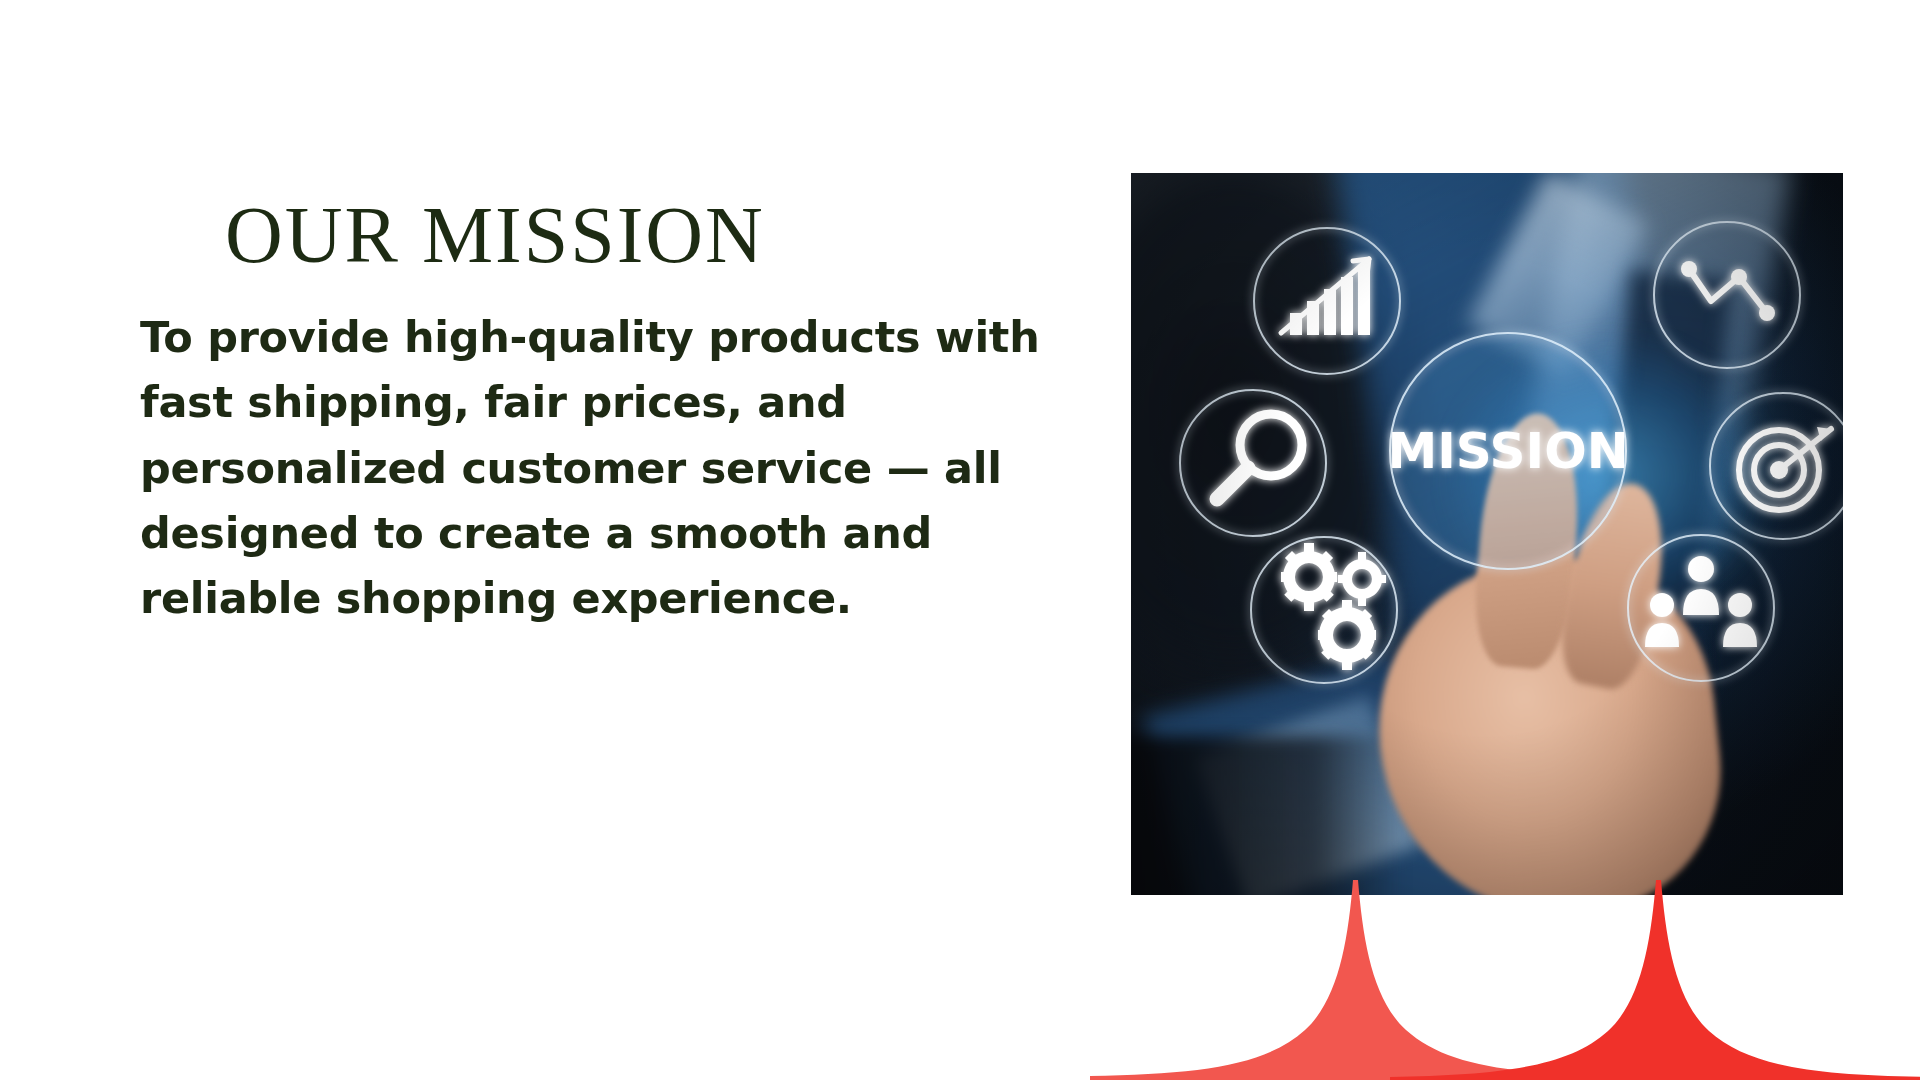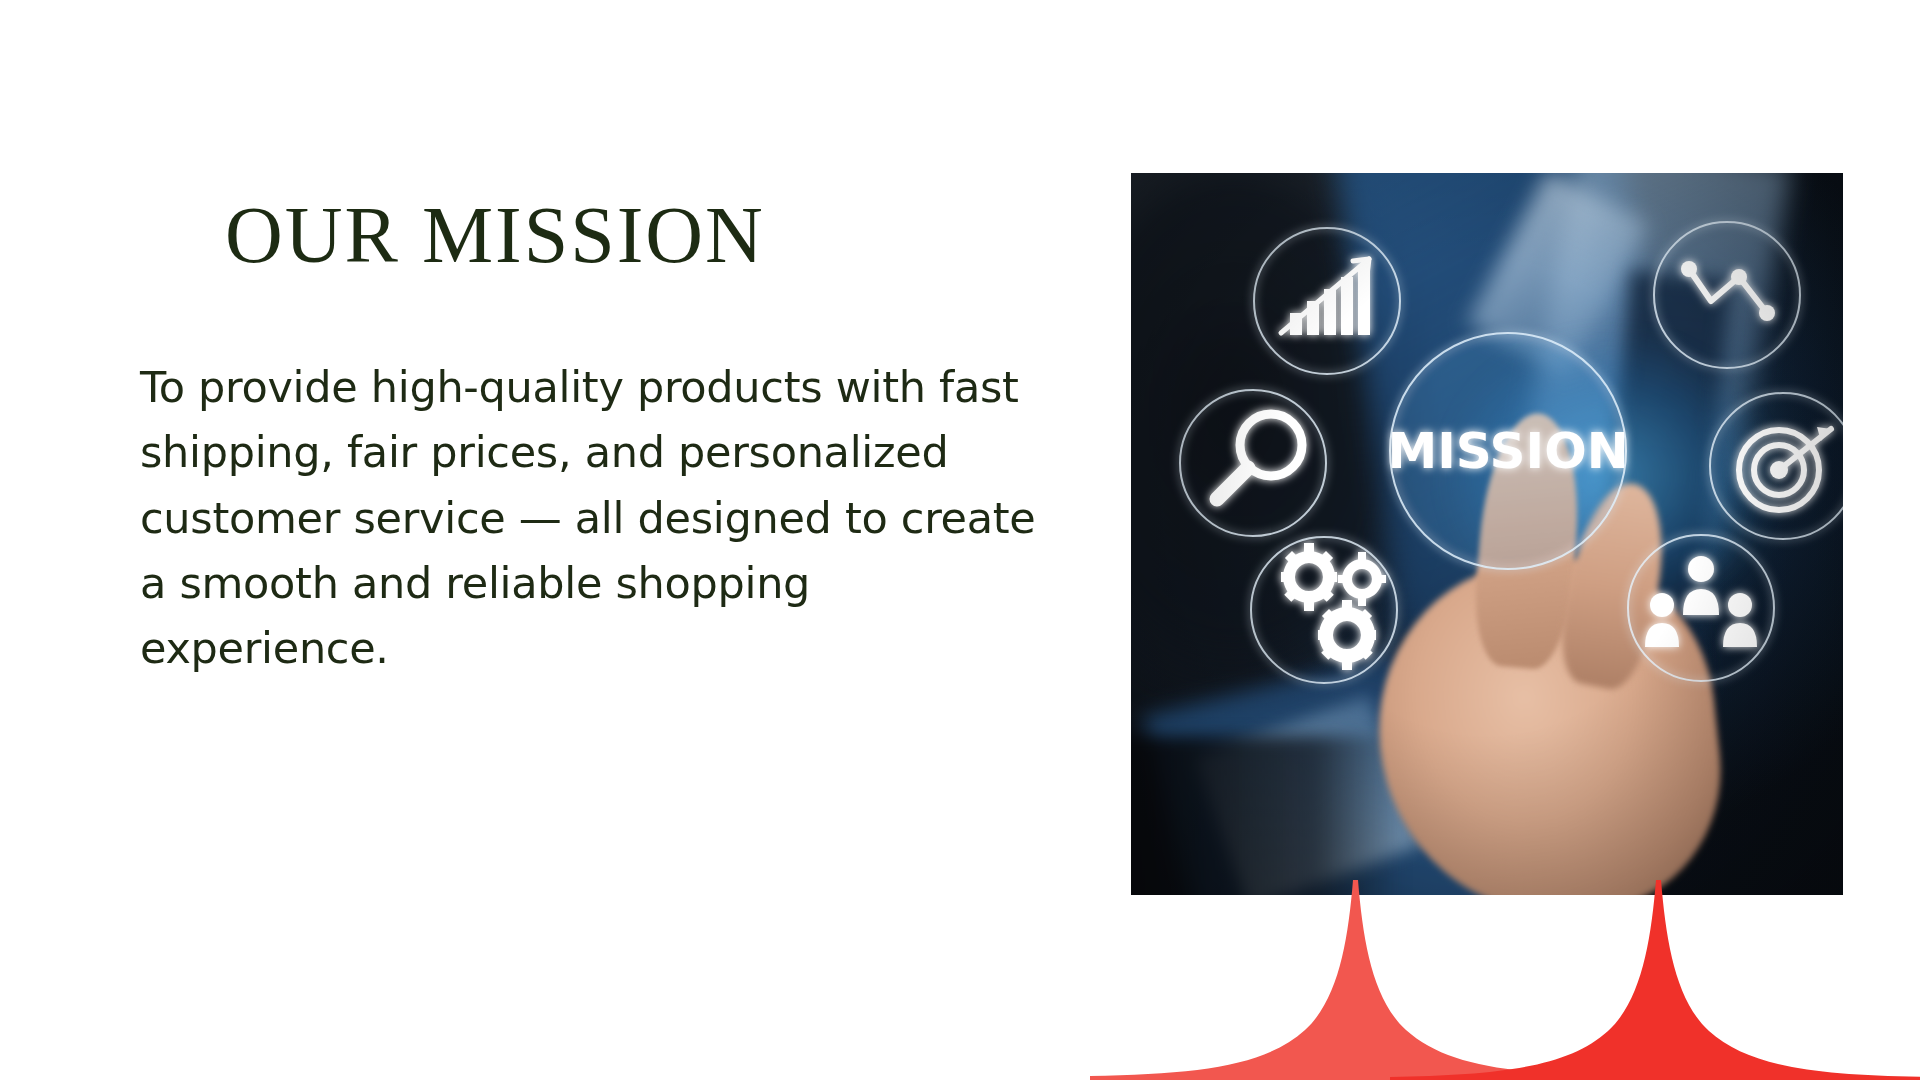--- a/index.html
+++ b/index.html
@@ -29,34 +29,34 @@
     top: 195px;
     width: 920px;
   }
 
   .slide-title {
     font-family: "Liberation Serif", "DejaVu Serif", serif;
     font-size: 80px;
     line-height: 1.0;
     letter-spacing: 2px;
     color: #1d2b13;
-    margin: 0 0 80px 0;
+    margin: 0 0 30px 0;
     padding-left: 85px;
     font-weight: 400;
     white-space: nowrap;
   }
 
   .body-text {
     font-family: "DejaVu Sans", "Liberation Sans", sans-serif;
     font-size: 43px;
     line-height: 1.52;
     color: #1e2a14;
     margin: 0;
     width: 920px;
-    font-weight: 400;
+    font-weight: 700;
     letter-spacing: -0.3px;
   }
 
   
   .photo {
     position: absolute;
     left: 1131px;
     top: 173px;
     width: 712px;
     height: 722px;

